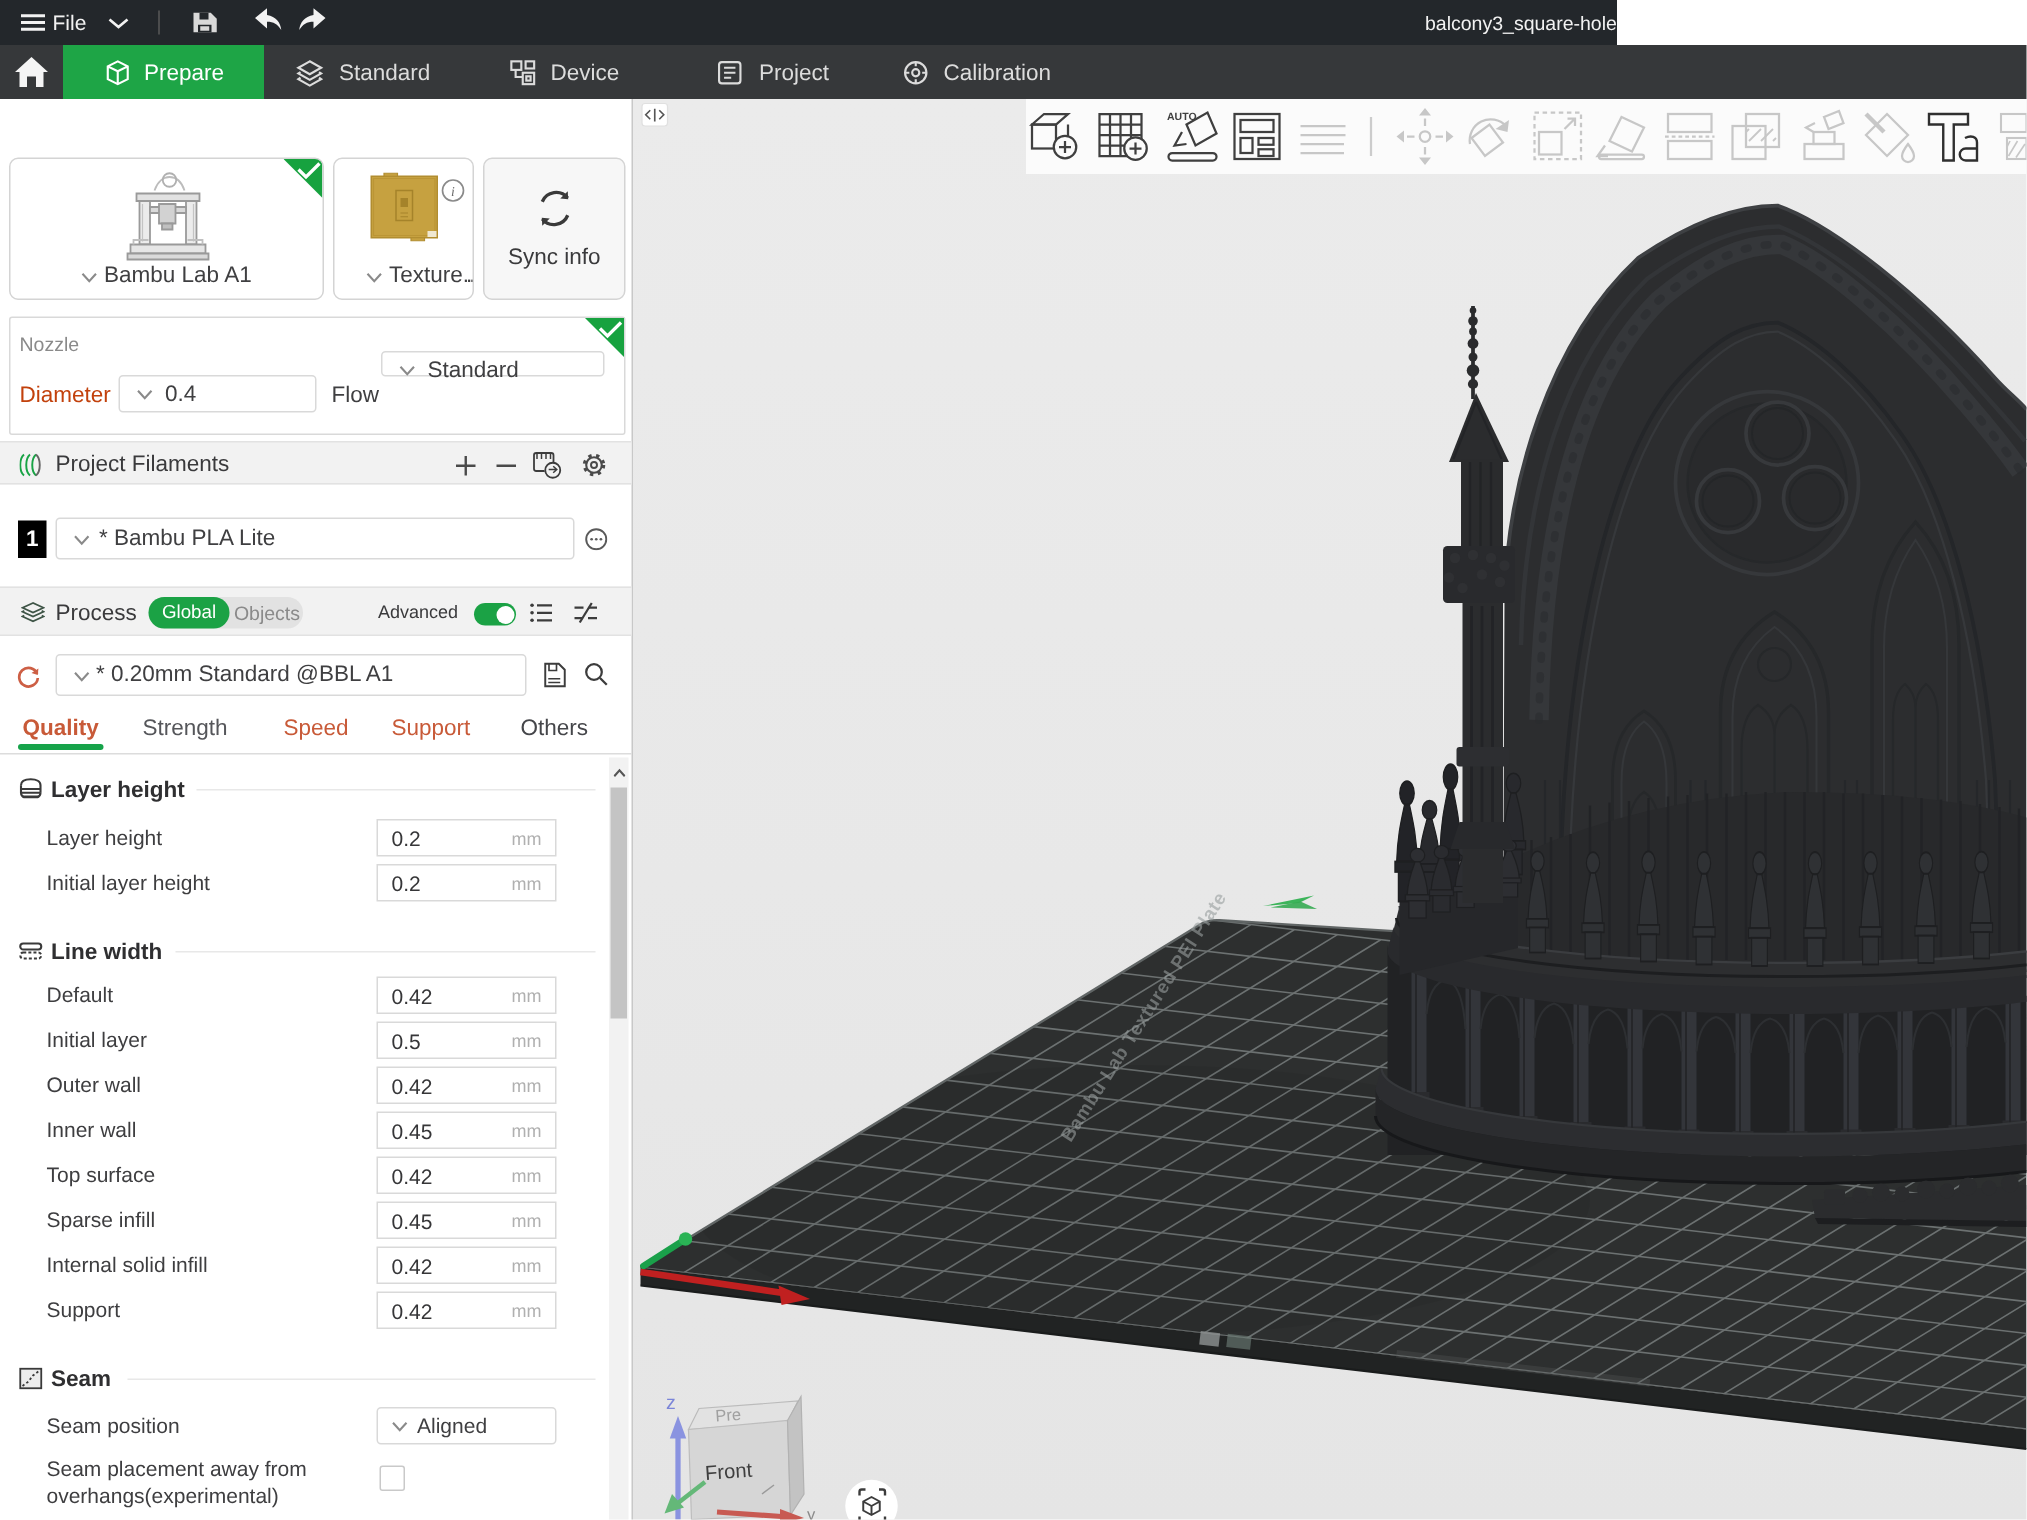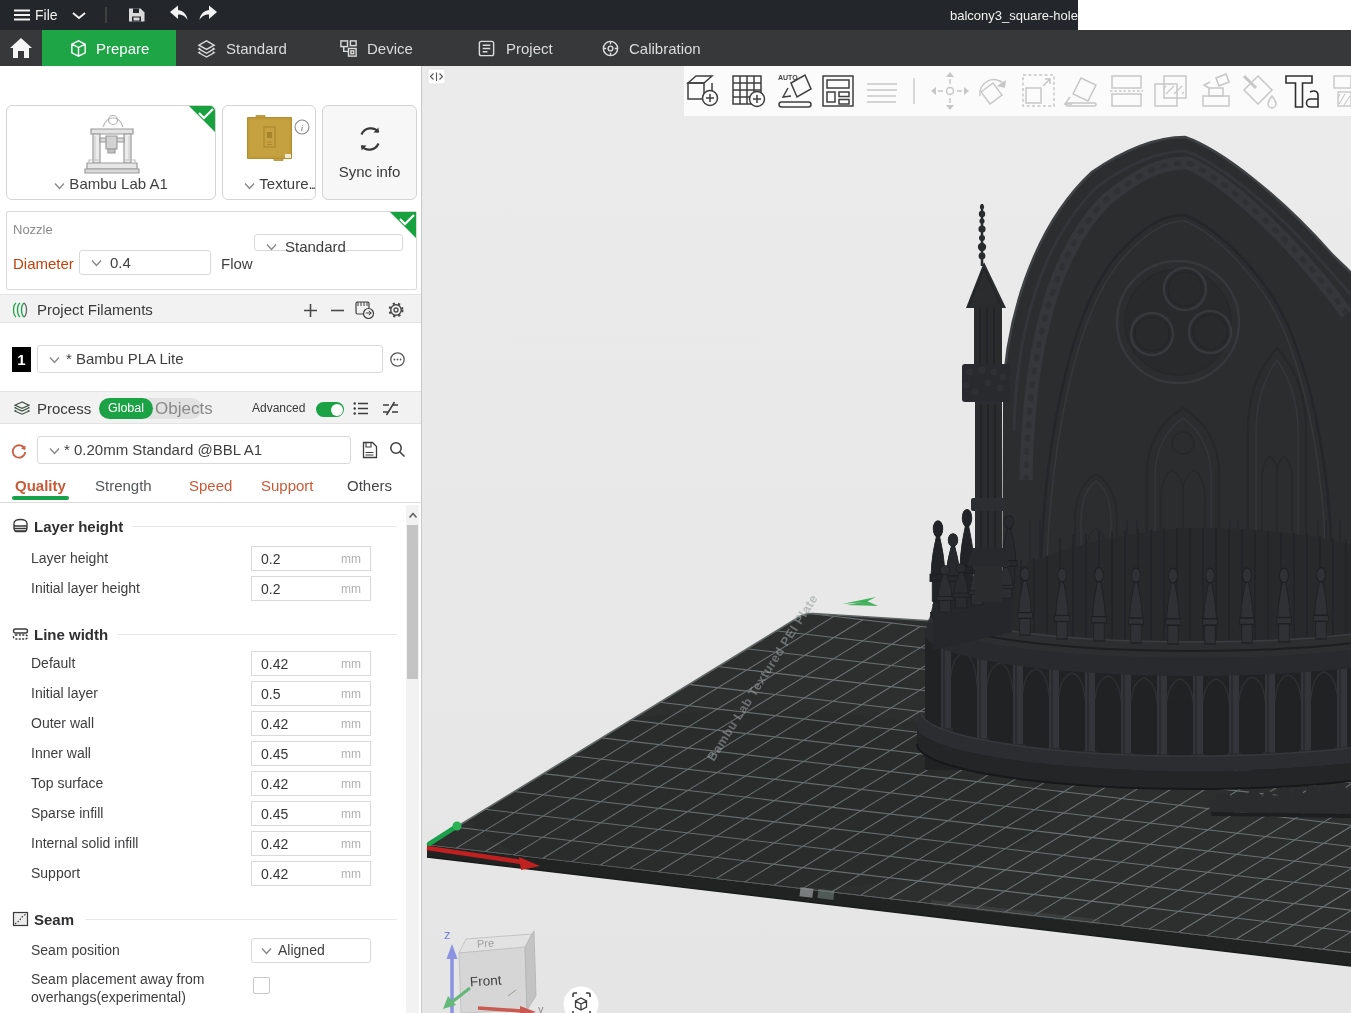--- a/index.html
+++ b/index.html
@@ -216,21 +216,21 @@
   </svg>
 
   <div class="shead" style="top:325px;height:33px;">
     <svg class="abs" style="left:14px;top:9px" width="16" height="15" viewBox="0 0 16 15" fill="none" stroke="#3f5547" stroke-width="1.2">
       <path d="M8 1L1 4.2 8 7.4l7-3.2z"></path>
       <path d="M2.2 6.2L1 6.8 8 10l7-3.2-1.2-.6M2.2 9.4L1 10 8 13.2 15 10l-1.2-.6"></path>
     </svg>
     <span class="lbl" style="top:8px">Process</span>
     <div class="abs" style="left:99px;top:6px;width:103px;height:21px;background:#e2e2e2;border-radius:11px;">
       <div class="abs" style="left:0;top:0;width:54px;height:21px;background:#1ba245;border-radius:11px;color:#fff;font-size:12.5px;text-align:center;line-height:21px;">Global</div>
-      <div class="abs" style="left:56px;top:0;width:46px;height:38px;color:#8a8a8a;font-size:17px;text-align:center;line-height:21px;">Objects</div>
+      <div class="abs" style="left:56px;top:0;width:46px;height:38px;color:#8a8a8a;font-size:13px;text-align:center;line-height:21px;">Objects</div>
     </div>
     <div class="abs" style="left:252px;top:9px;font-size:12px;color:#3a3a3c;">Advanced</div>
     <div class="abs" style="left:316px;top:10px;width:28px;height:15px;background:#1ba245;border-radius:8px;">
       <div class="abs" style="right:1.5px;top:1.5px;width:12px;height:12px;background:#fff;border-radius:6px;"></div>
     </div>
     <svg class="abs" style="left:353px;top:9px" width="16" height="15" viewBox="0 0 16 15">
       <g stroke="#3c3c3c" stroke-width="1.5">
           <path d="M5 2.5h10M5 7.5h10M5 12.5h10"></path>
         </g>
       <circle cx="1.7" cy="2.5" r="1.2" fill="#3c3c3c"></circle>

